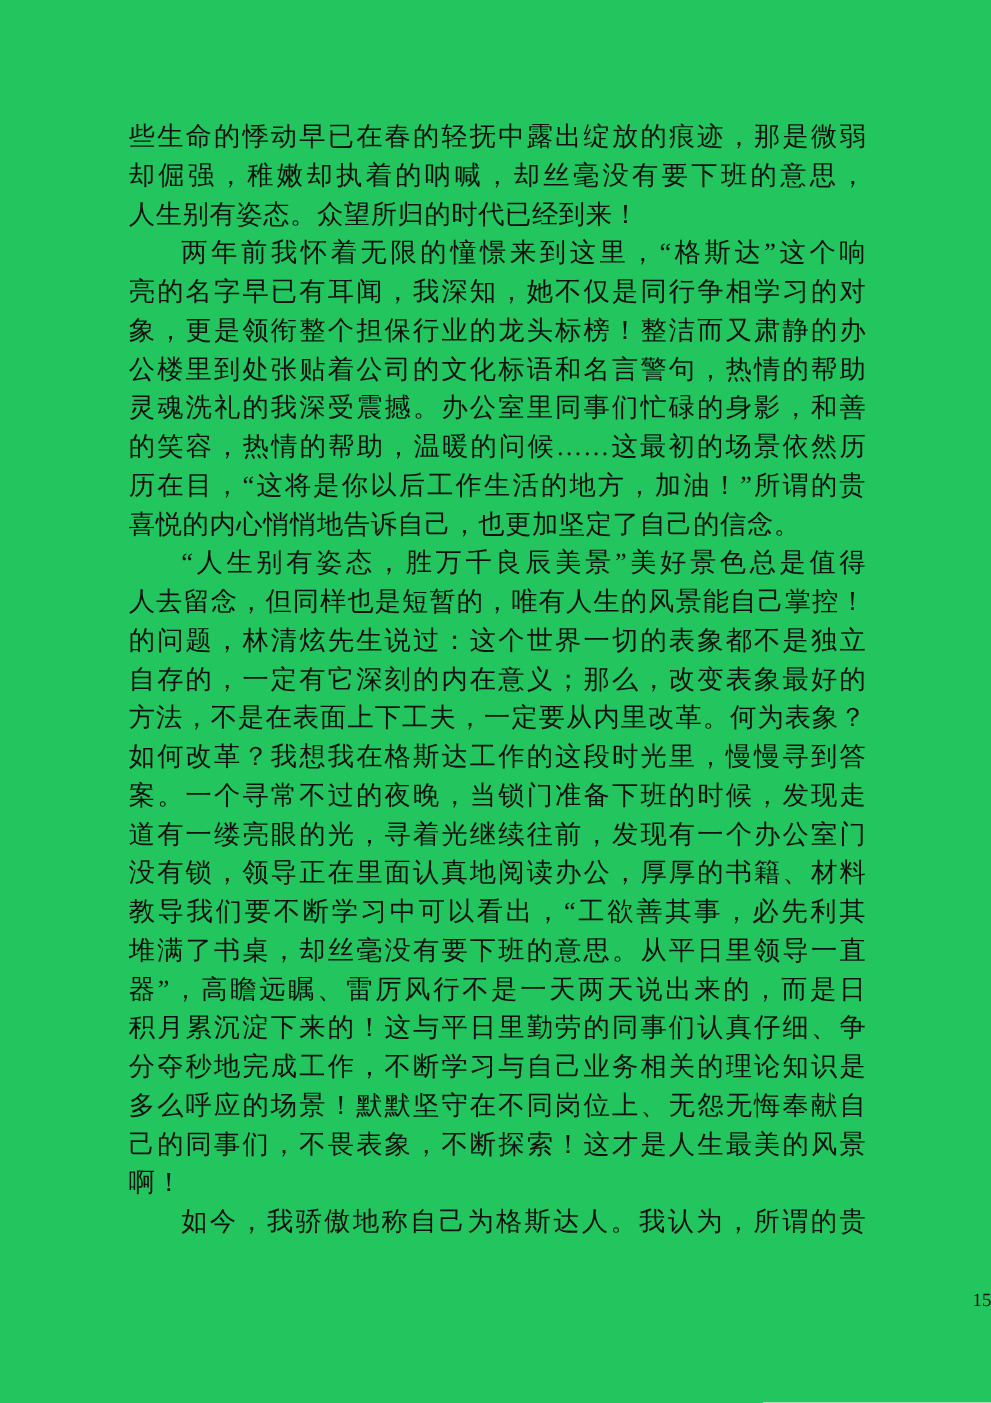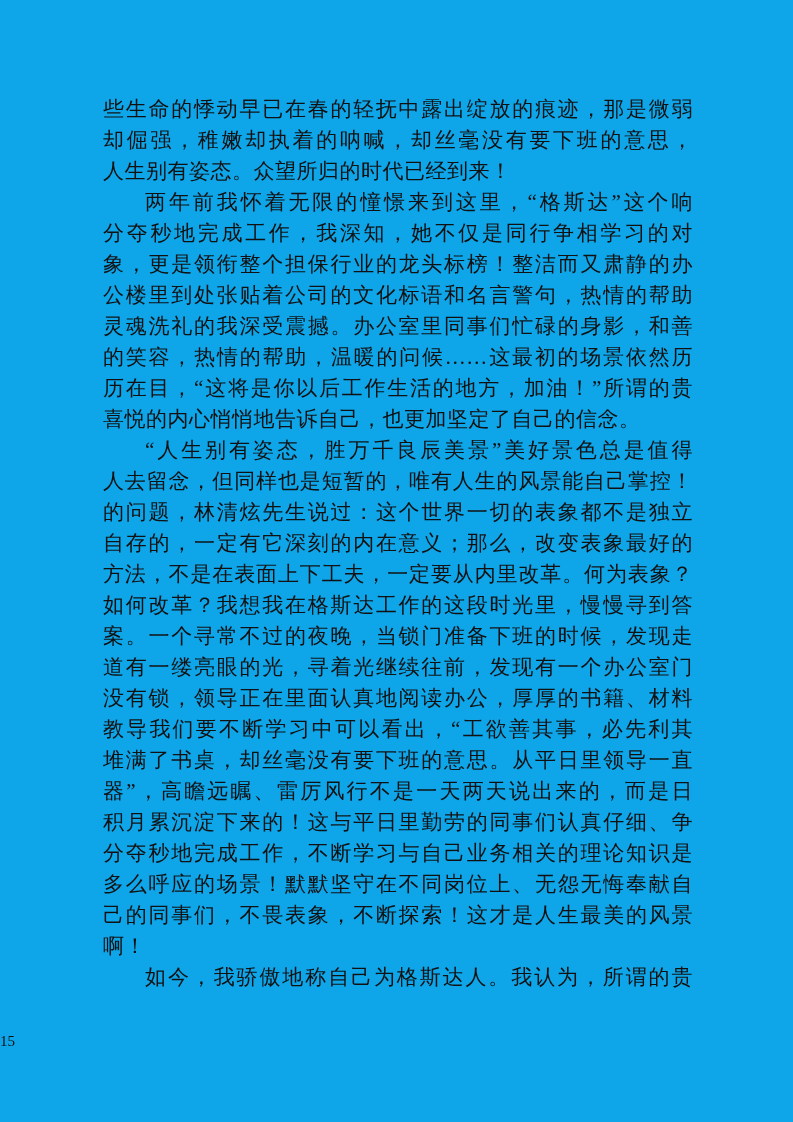--- a/index.html
+++ b/index.html
@@ -4,21 +4,21 @@
 <style>
   html, body {
     margin: 0;
     padding: 0;
     background: #ffffff;
   }
   .page {
     position: relative;
     width: 793px;
     height: 1122px;
-    background: #0ea5e9;
+    background: #22c55e;
     overflow: hidden;
     font-family: "Liberation Serif", "DejaVu Serif", serif;
     color: #111111;
   }
   .text-area {
     position: absolute;
     left: 103px;
     top: 94px;
     width: 590px;
   }
@@ -36,38 +36,38 @@
     text-indent: 2em;
   }
   .line.para-end {
     text-align-last: left;
   }
   .footer {
     position: absolute;
     left: 0;
     top: 1032px;
     width: 100%;
-    text-align: left;
+    text-align: right;
   }
   .page-number {
     font-size: 15px;
     color: #111111;
     font-family: "Liberation Serif", "DejaVu Serif", serif;
   }
 </style>
 </head>
 <body>
 
 <div class="page">
   <div class="text-area">
       <div class="line">些生命的悸动早已在春的轻抚中露出绽放的痕迹，那是微弱</div>
       <div class="line">却倔强，稚嫩却执着的呐喊，却丝毫没有要下班的意思，</div>
       <div class="line para-end">人生别有姿态。众望所归的时代已经到来！</div>
       <div class="line first">两年前我怀着无限的憧憬来到这里，“格斯达”这个响</div>
-      <div class="line">分夺秒地完成工作，我深知，她不仅是同行争相学习的对</div>
+      <div class="line">亮的名字早已有耳闻，我深知，她不仅是同行争相学习的对</div>
       <div class="line">象，更是领衔整个担保行业的龙头标榜！整洁而又肃静的办</div>
       <div class="line">公楼里到处张贴着公司的文化标语和名言警句，热情的帮助</div>
       <div class="line">灵魂洗礼的我深受震撼。办公室里同事们忙碌的身影，和善</div>
       <div class="line">的笑容，热情的帮助，温暖的问候……这最初的场景依然历</div>
       <div class="line">历在目，“这将是你以后工作生活的地方，加油！”所谓的贵</div>
       <div class="line para-end">喜悦的内心悄悄地告诉自己，也更加坚定了自己的信念。</div>
       <div class="line first">“人生别有姿态，胜万千良辰美景”美好景色总是值得</div>
       <div class="line">人去留念，但同样也是短暂的，唯有人生的风景能自己掌控！</div>
       <div class="line">的问题，林清炫先生说过：这个世界一切的表象都不是独立</div>
       <div class="line">自存的，一定有它深刻的内在意义；那么，改变表象最好的</div>

